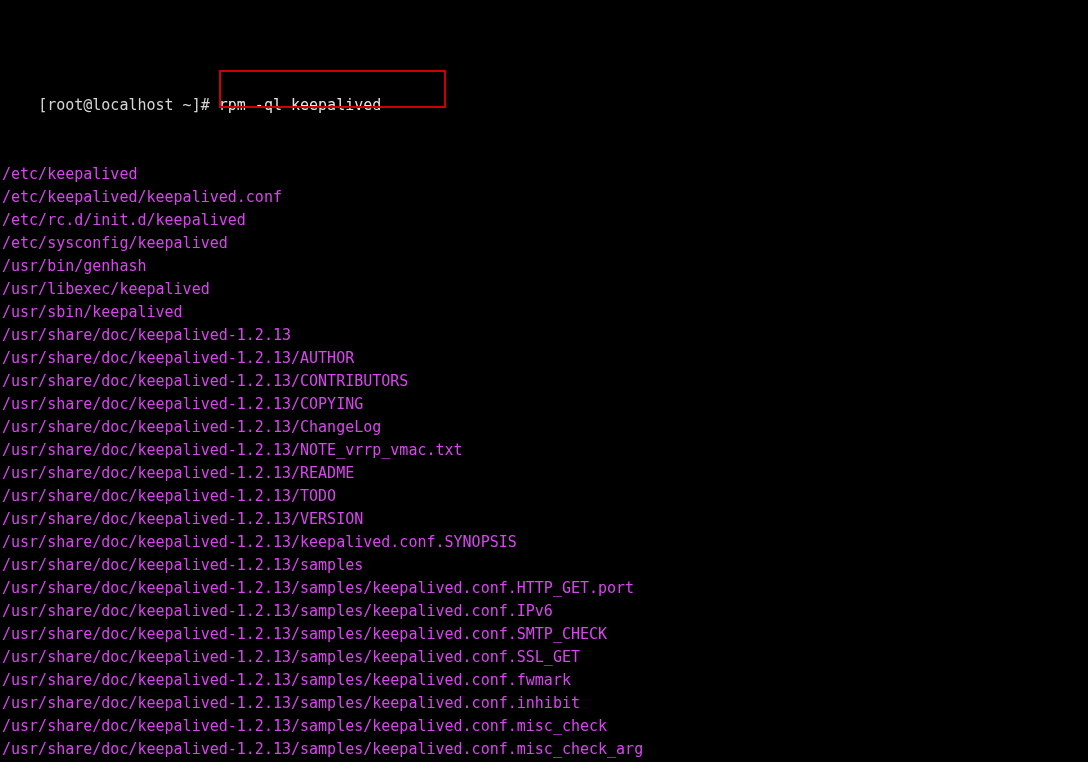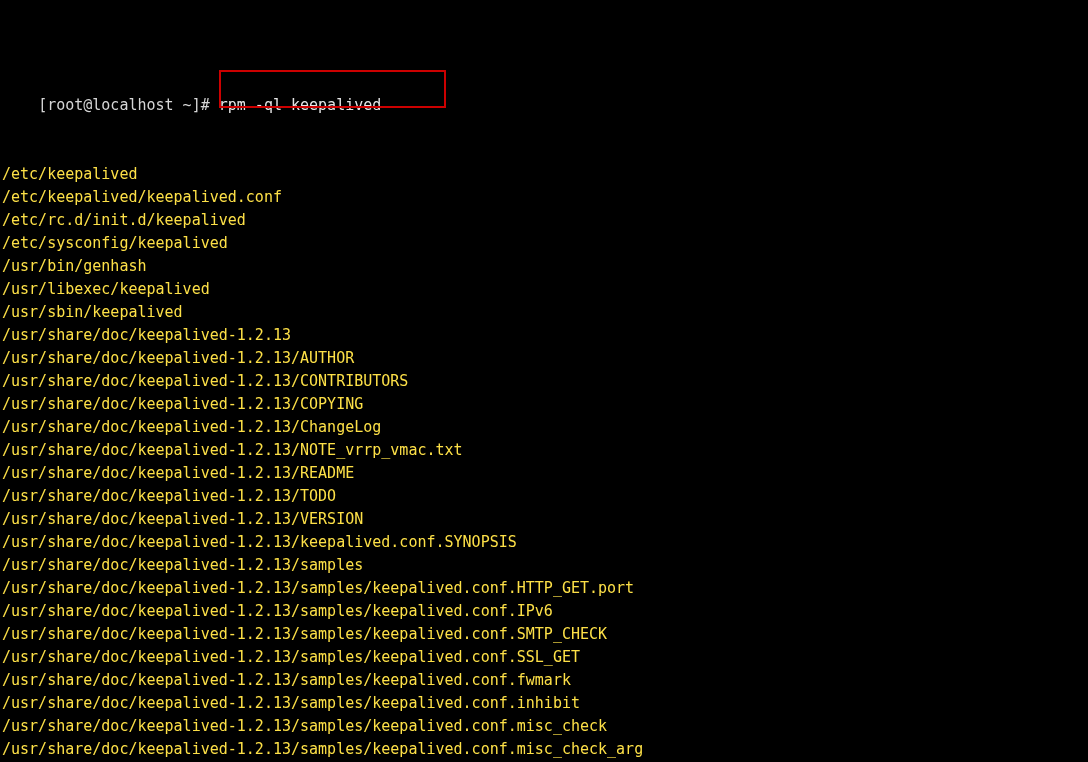--- a/index.html
+++ b/index.html
@@ -19,21 +19,21 @@
     line-height:23px;
     letter-spacing:0px;
     color:#d6d6d6;
     padding:2px 16px 0 2px;
     white-space:pre;
   }
   .line {
     height:23px;
     line-height:23px;
     white-space:pre;
-    color:#fde047;
+    color:#d946ef;
   }
   #prompt-line {
     position:relative;
     height:23px;
     line-height:23px;
     white-space:pre;
   }
   .prompt-user { color:#d6d6d6; }
   .cmd-text { color:#e6e6e6; }
   #command-highlight-box {

